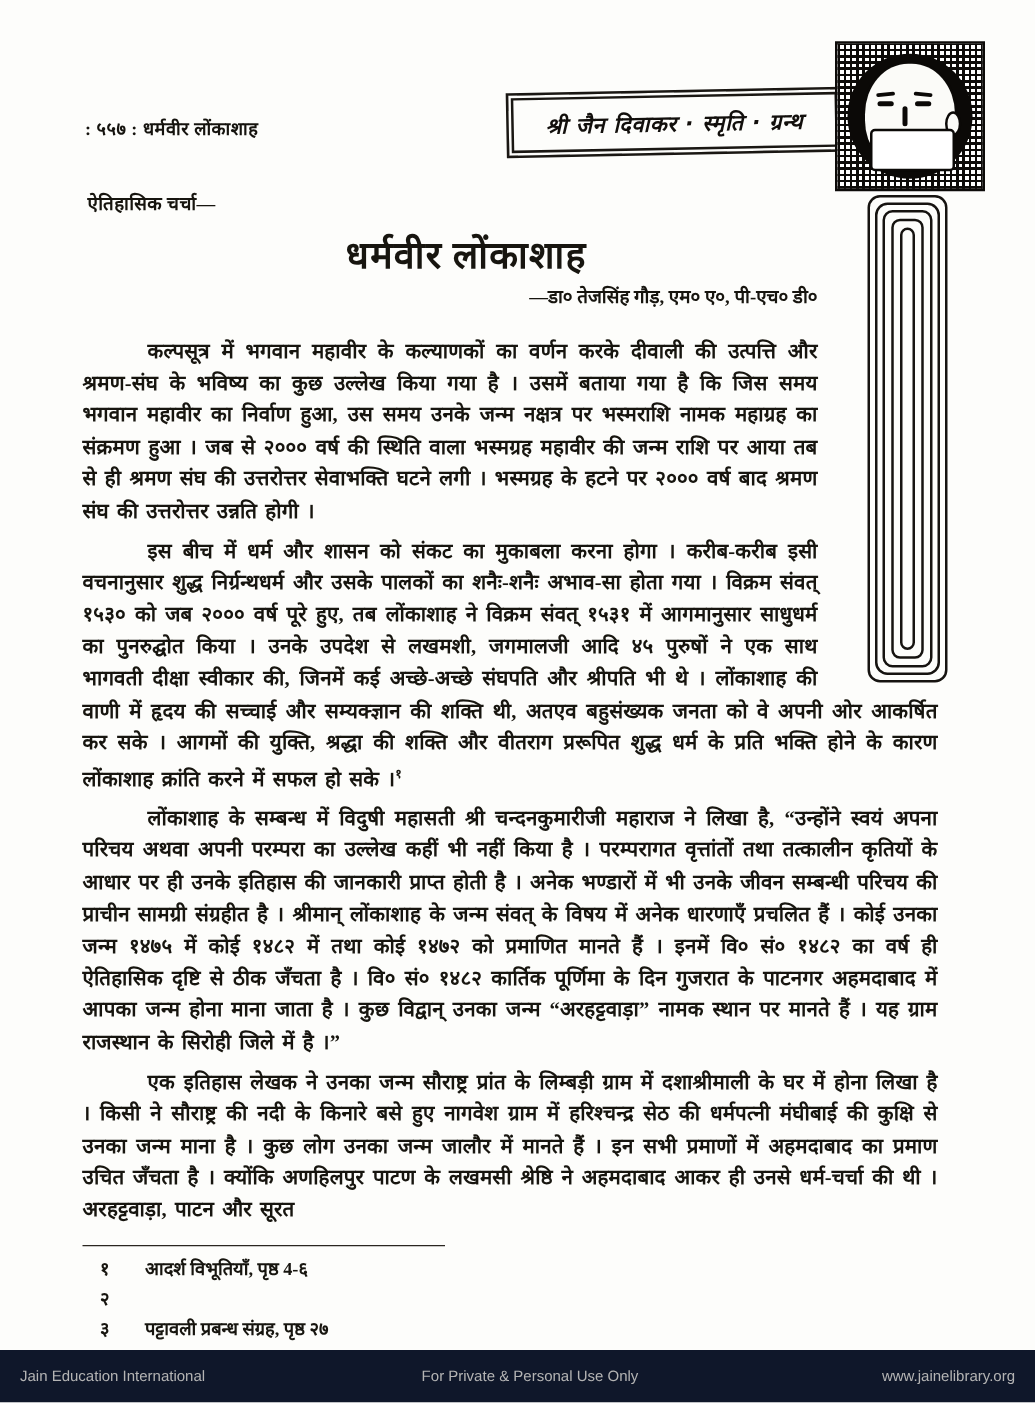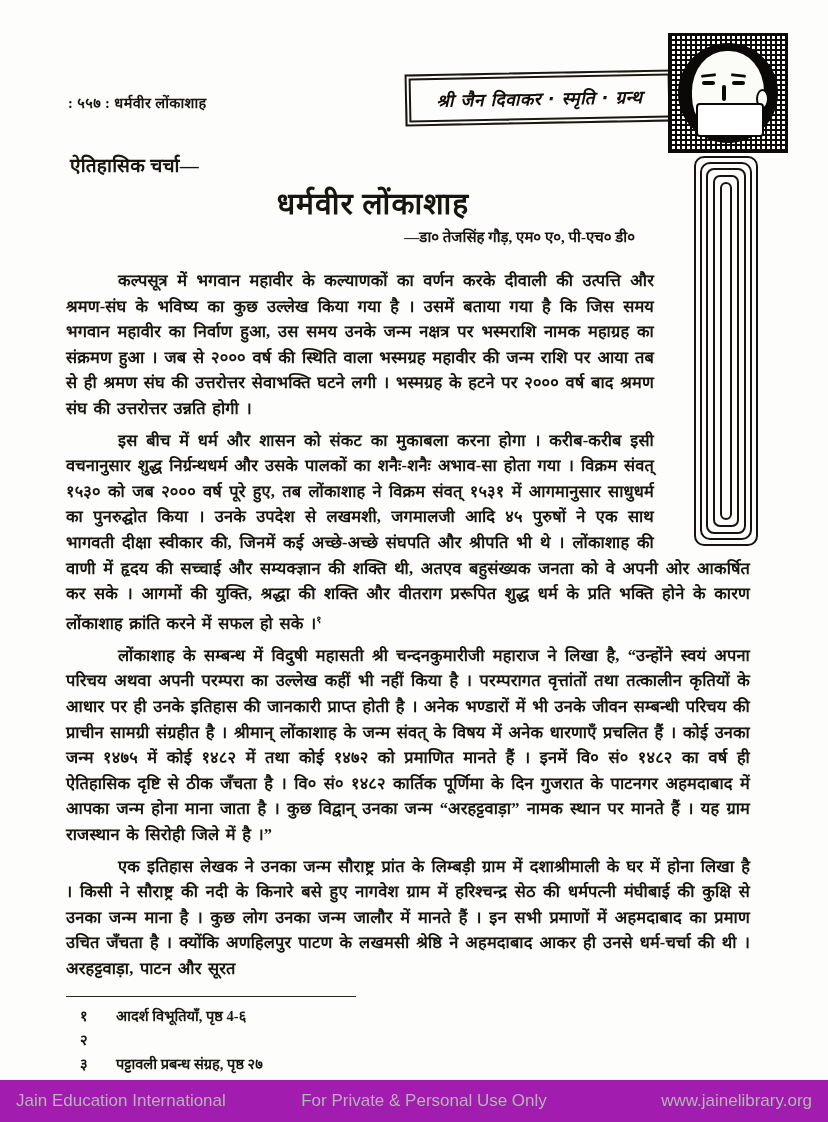--- a/index.html
+++ b/index.html
@@ -71,29 +71,29 @@
     position:absolute;left:694px;top:156px;width:64px;height:390px;
   }
   .ornament i{
     position:absolute;display:block;border:2px solid #161310;
     border-radius:10px;
   }
 
   
   .kicker{
     position:absolute;left:70px;top:152px;
-    font-size:19px;font-weight:700;letter-spacing:.3px;font-family:Liberation Serif, serif;
+    font-size:15px;font-weight:700;letter-spacing:.3px;font-family:Liberation Serif, serif;
   }
   .title{
     position:absolute;left:0;right:0;top:182px;
     text-align:center;padding-right:82px;
     font-size:30px;font-weight:700;letter-spacing:1px;
   }
   .byline{
-    position:absolute;right:193px;top:226px;
+    position:absolute;right:174px;top:226px;
     font-size:15px;font-weight:700;white-space:nowrap;
   }
 
   .body{
     position:absolute;left:66px;top:268px;width:684px;
   }
   .body p{
     margin:0 0 6px 0;
     text-indent:52px;
     text-align:justify;
@@ -118,24 +118,24 @@
     position:absolute;left:66px;top:996px;width:290px;
     border-top:1.6px solid #2a2620;
   }
   .footnotes{position:absolute;left:80px;top:1004px;width:520px;}
   .fn{display:flex;gap:22px;font-size:14.6px;line-height:24px;font-weight:600;}
   .fn-num{width:14px;flex:none;}
 
   
   .footer{
     position:absolute;left:0;right:0;bottom:0;height:42px;
-    background:#a21caf;
+    background:#0f172a;
     display:flex;align-items:center;
     font-family:"Liberation Sans","DejaVu Sans",sans-serif;
-    font-size:17px;color:#b4b4b4;
+    font-size:12px;color:#b4b4b4;
   }
   .footer .left{position:absolute;left:16px;}
   .footer .center{position:absolute;left:50%;transform:translateX(-50%);padding-left:20px;}
   .footer .right{position:absolute;right:16px;}
 </style>
 </head>
 <body>
 
 <div class="page">
 

